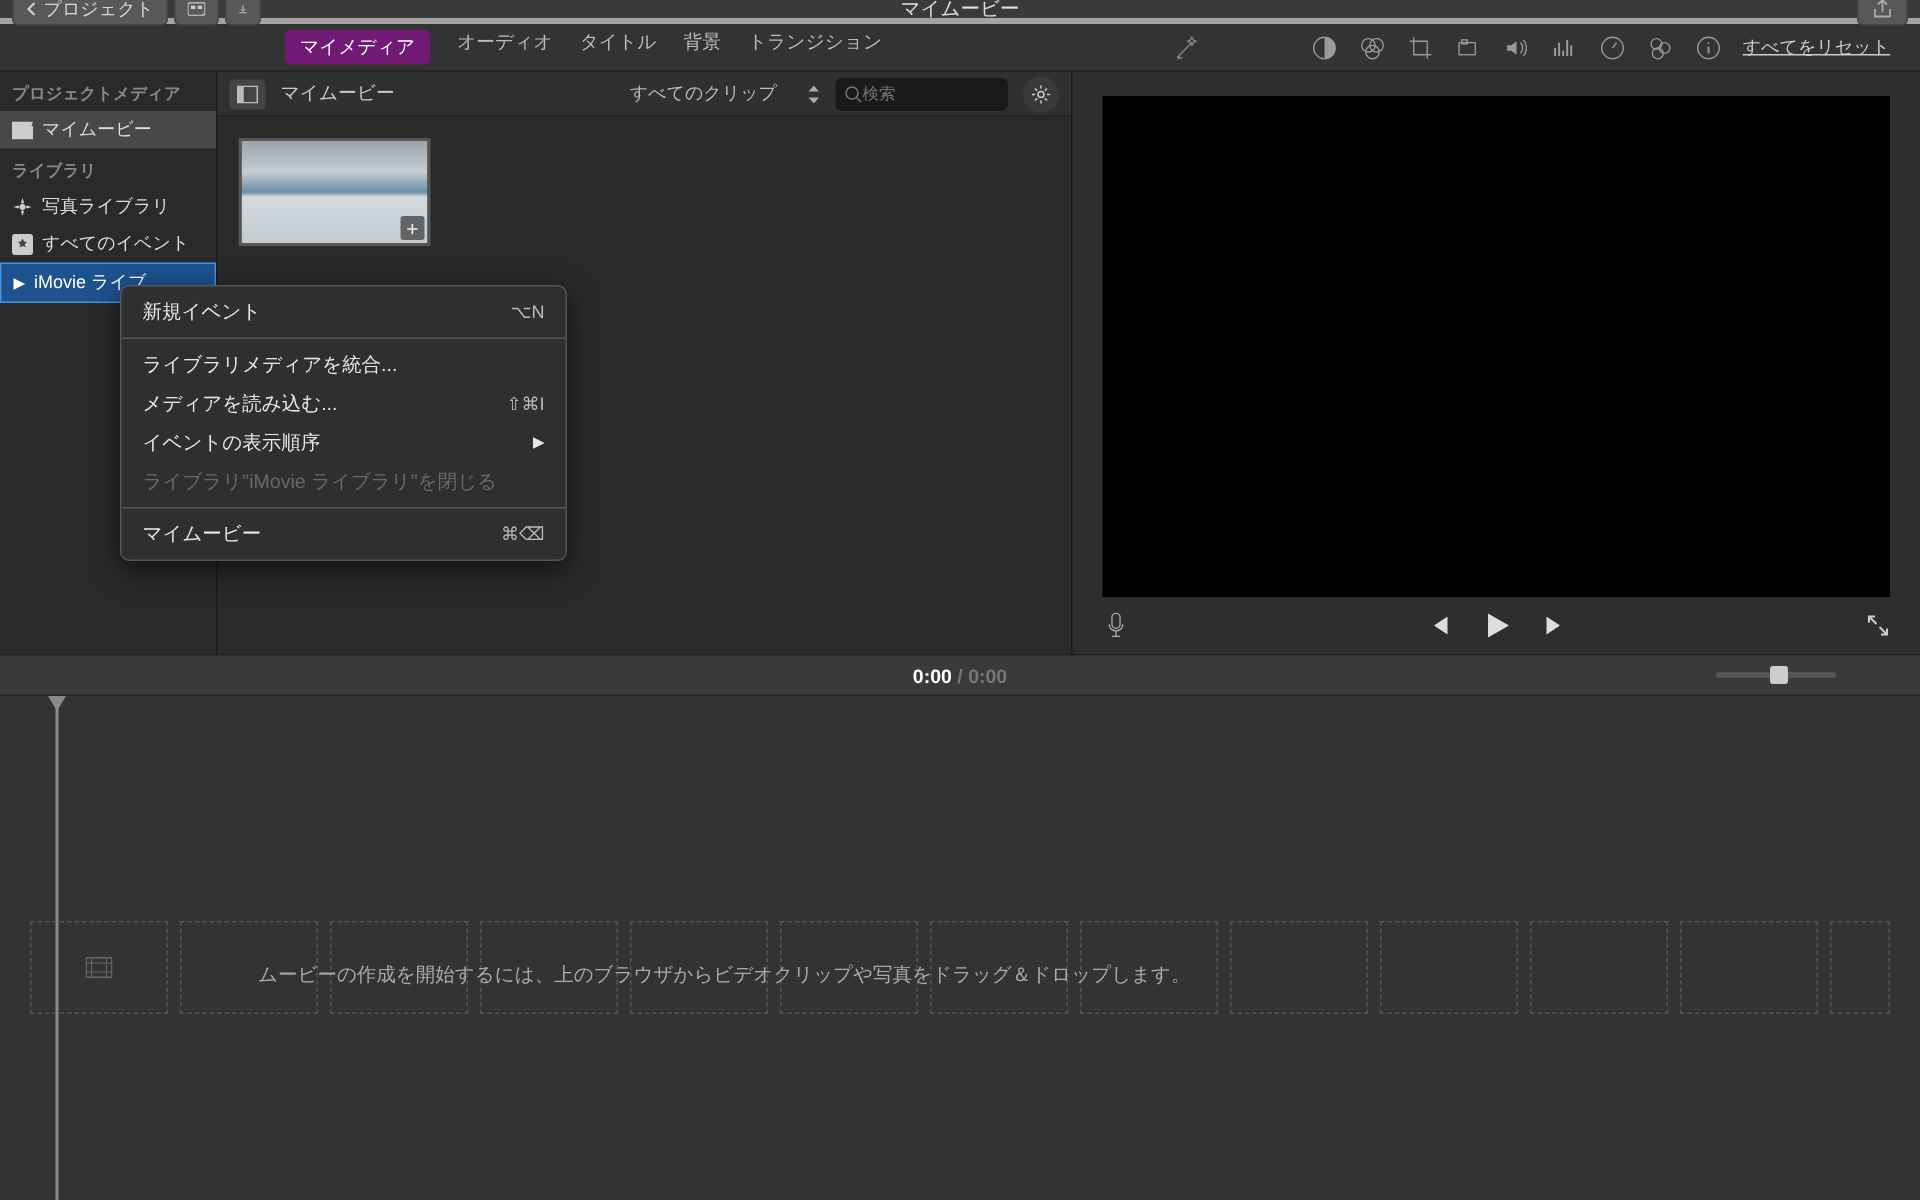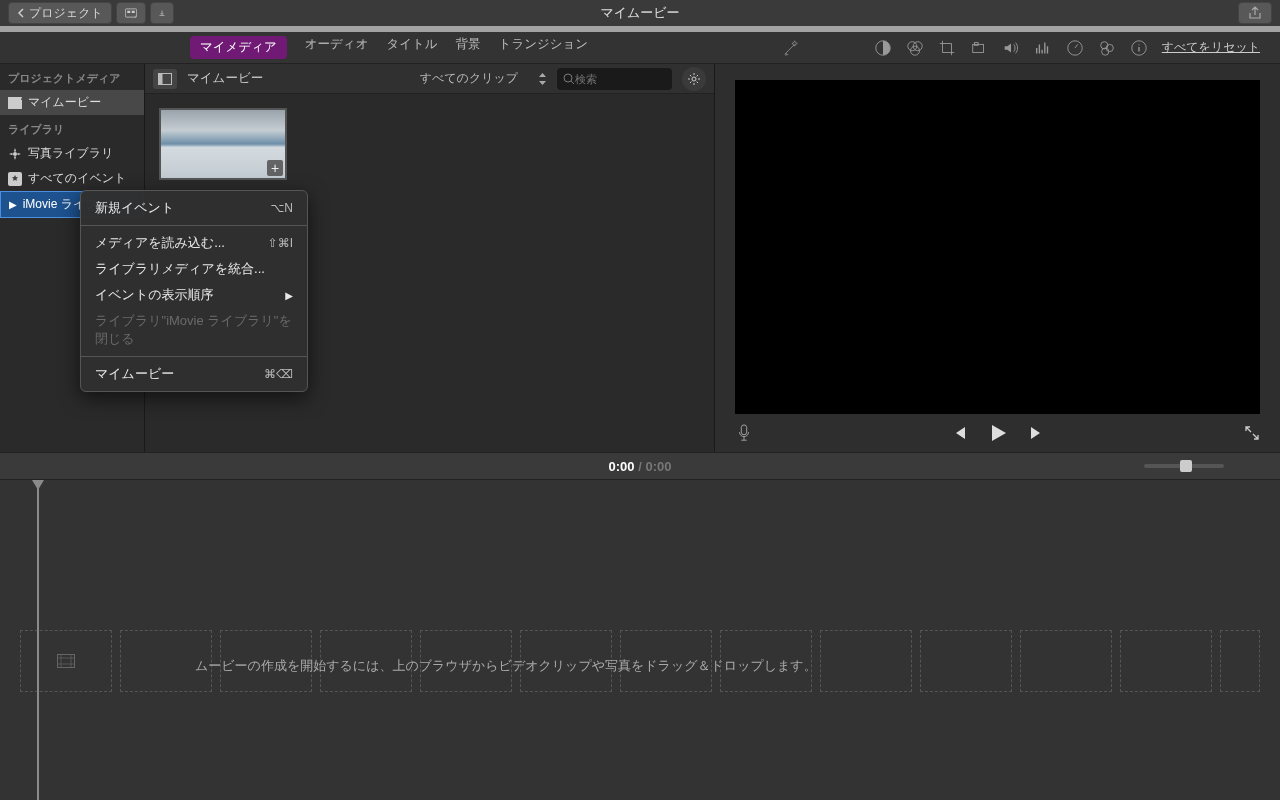--- a/index.html
+++ b/index.html
@@ -1,17 +1,17 @@
 <!DOCTYPE html>
 <html><head>
 <meta charset="utf-8">
 <style>
   * { margin:0; padding:0; box-sizing:border-box; font-family:"Hiragino Sans","Helvetica Neue",Arial,sans-serif; }
   body { width:1280px; height:800px; background:#1e1e1e; color:#ccc; font-size:12px; overflow:hidden; }
-  .toolbar { height:32px; background:#3a3a3a; display:flex; align-items:center; padding:0 8px; border-bottom:6px solid #a3a3a3; position:relative; }
+  .toolbar { height:16px; background:#3a3a3a; display:flex; align-items:center; padding:0 8px; border-bottom:4px solid #a3a3a3; position:relative; }
   .btn { background:#585858; color:#d6d6d6; border:1px solid #444; border-radius:4px; height:22px; padding:0 8px; display:flex; align-items:center; cursor:pointer; font-size:12px;}
   .btn-group { display:flex; gap:4px; }
   .title { position:absolute; left:50%; transform:translateX(-50%); color:#e0e0e0; font-size:13px;}
   .share-btn { margin-left:auto; width:34px; justify-content:center;}
   svg { display:block; }
   .row2 { height:32px; background:#333333; display:flex; align-items:center; border-bottom:1px solid #222;}
   .tabs { display:flex; gap:18px; margin-left:190px; }
   .tab { color:#bbb; cursor:pointer; font-size:12.5px; }
   .tab.active { background:#701a75; padding:3px 10px; border-radius:4px; color:#fff; }
   .view-tools { margin-left:auto; display:flex; align-items:center; gap:14px; padding-right:20px;}
@@ -45,23 +45,23 @@
   .time-text .cur { color:#fff;} .time-text .tot{ color:#777;}
   .zoom-area { position:absolute; right:18px; display:flex; align-items:center; gap:14px;}
   .zoom-track { width:80px; height:4px; background:#555; border-radius:2px; position:relative;}
   .zoom-thumb { position:absolute; top:-4px; left:36px; width:12px; height:12px; background:#ccc; border-radius:2px;}
   .settings { color:#888; cursor:pointer;margin-top:48px;}
   .timeline { height:350px; background:#333333; position:relative; padding:20px;}
   .playhead { position:absolute; left:37px; top:0; width:2px; height:100%; background:#8a8a8a;}
   .playhead::before{content:"";position:absolute;top:0;left:-5px;width:12px;height:10px;background:#8a8a8a;clip-path:polygon(0 0,100% 0,50% 100%);}
   .drop-row { display:flex; gap:8px; margin-top:130px;}
   .drop-slot { width:92px; height:62px; border:1px dashed #555;}
-  .drop-msg { position:absolute; left:195px; top:177px; color:#aaa; font-size:13px; }
+  .drop-msg { position:absolute; left:172px; top:177px; color:#aaa; font-size:13px; }
   
-  .ctx { position:absolute; left:80px; top:190px; width:228px; background:rgba(48,48,48,0.98); border:1px solid #555; border-radius:6px; box-shadow:0 6px 20px rgba(0,0,0,0.6); z-index:50; padding:4px 0;}
+  .ctx { position:absolute; left:80px; top:190px; width:298px; background:rgba(48,48,48,0.98); border:1px solid #555; border-radius:6px; box-shadow:0 6px 20px rgba(0,0,0,0.6); z-index:50; padding:4px 0;}
   .ctx-item { display:flex; align-items:center; justify-content:space-between; padding:4px 14px; font-size:13px; color:#e8e8e8; cursor:pointer;}
   .ctx-item.disabled { color:#6a6a6a; cursor:default;}
   .ctx-item .sc { color:#bbb; font-size:12px; }
   .ctx-sep { height:1px; background:#555; margin:4px 0;}
   .arrow-r { font-size:10px;}
 </style>
 </head>
 <body>
 
 <div class="toolbar">
@@ -278,27 +278,27 @@
 
 </div>
 
 <div class="ctx">
   <div class="ctx-item">
     <span>新規イベント</span>
     <span class="sc">⌥N</span>
   </div>
   <div class="ctx-sep"></div>
   <div class="ctx-item">
+    <span>ライブラリメディアを統合...</span>
+  </div>
+  <div class="ctx-item">
     <span>メディアを読み込む...</span>
     <span class="sc">⇧⌘I</span>
   </div>
   <div class="ctx-item">
-    <span>ライブラリメディアを統合...</span>
-  </div>
-  <div class="ctx-item">
     <span>イベントの表示順序</span>
     <span class="arrow-r">▶</span>
   </div>
   <div class="ctx-item disabled">
     <span>ライブラリ"iMovie ライブラリ"を閉じる</span>
   </div>
   <div class="ctx-sep"></div>
   <div class="ctx-item">
     <span>マイムービー</span>
     <span class="sc">⌘⌫</span>

